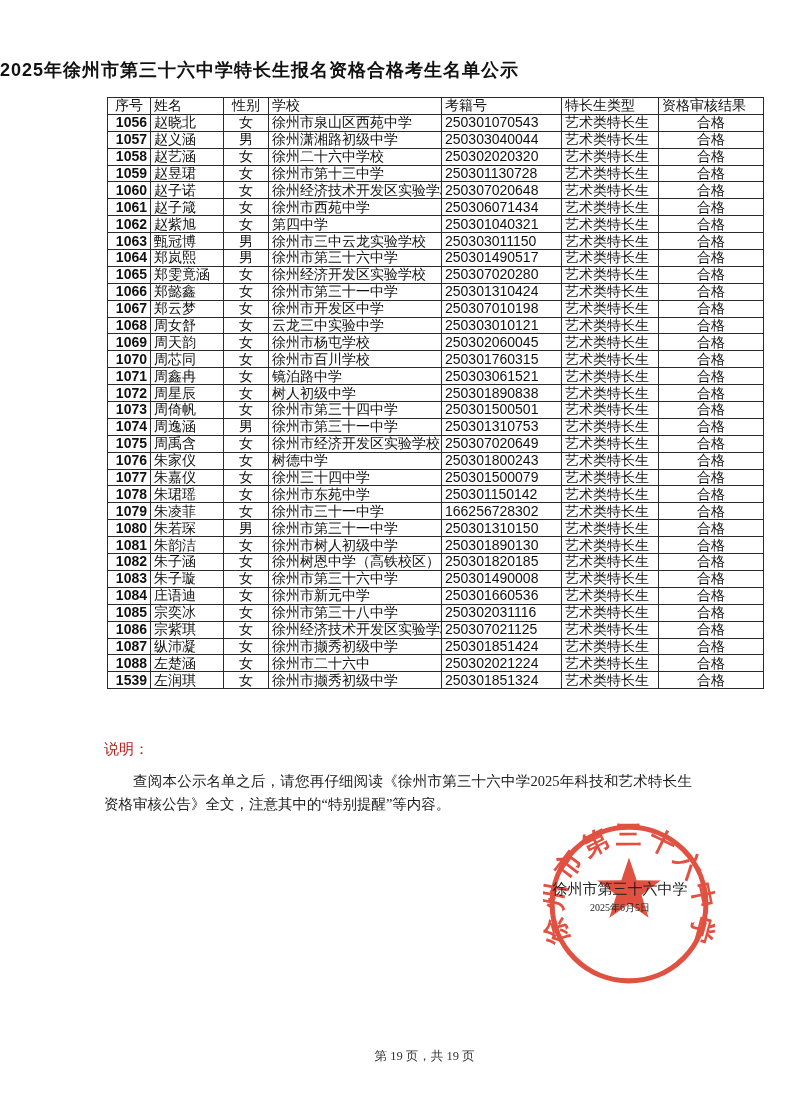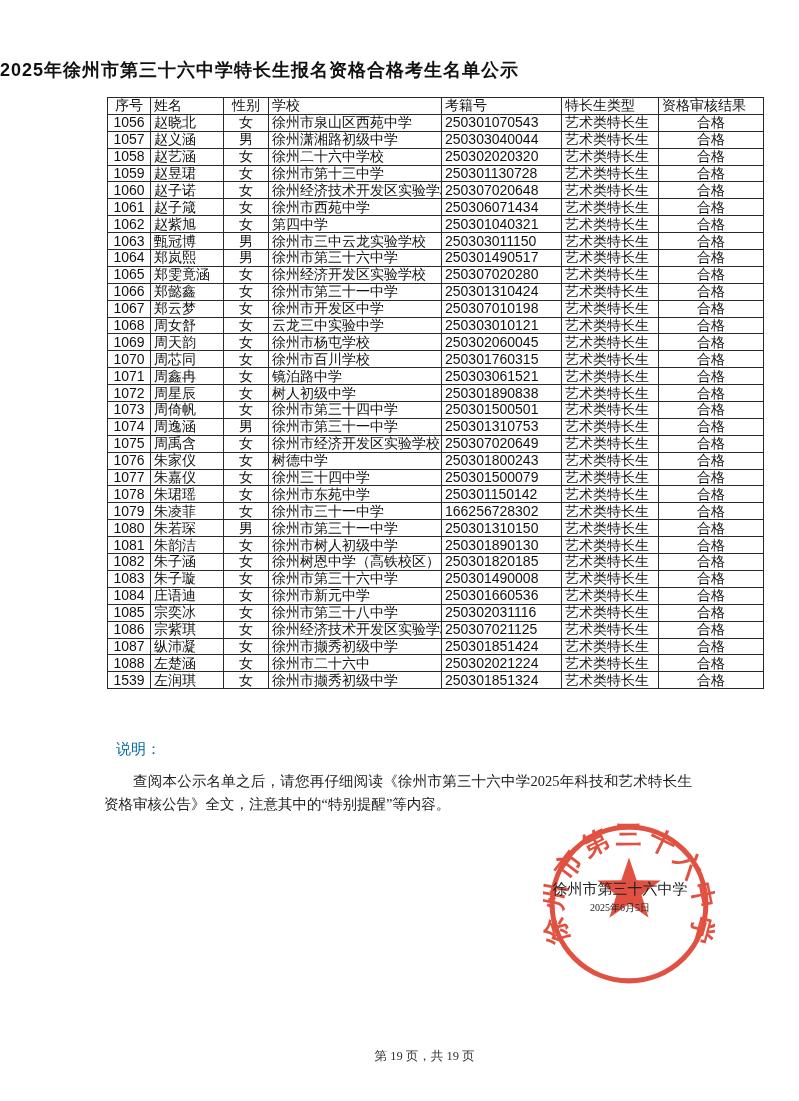--- a/index.html
+++ b/index.html
@@ -18,26 +18,26 @@
     font-size:14px;color:#111;margin-left:34px;
   }
   table.roster th,table.roster td{
     border:1px solid #2a2a2a;height:15.9px;padding:0 3px;
     overflow:hidden;white-space:nowrap;font-weight:normal;
     line-height:15px;
   }
   table.roster th{text-align:left;}
   table.roster th:nth-child(1){text-align:center;}
   table.roster th:nth-child(3){text-align:center;}
-  table.roster td:nth-child(1){text-align:center;}
+  table.roster td:nth-child(1){text-align:right;font-weight:bold;}
   table.roster td:nth-child(3){text-align:center;}
   table.roster td:nth-child(7){text-align:center;}
   .notes-label{
-    position:absolute;left:116px;top:740px;
-    font-family:"Liberation Serif",serif;font-size:15px;color:#0369a1;
+    position:absolute;left:104px;top:740px;
+    font-family:"Liberation Serif",serif;font-size:15px;color:#b91c1c;
   }
   .notes-paragraph{
     position:absolute;left:104px;top:770px;width:588px;
     font-family:"Liberation Serif",serif;font-size:14.5px;line-height:23px;
     text-indent:2em;color:#222;text-align:justify;
   }
   .signature-org{
     position:absolute;left:520px;top:880px;width:200px;text-align:center;
     font-family:"Liberation Serif",serif;font-size:15px;color:#222;z-index:3;
   }

